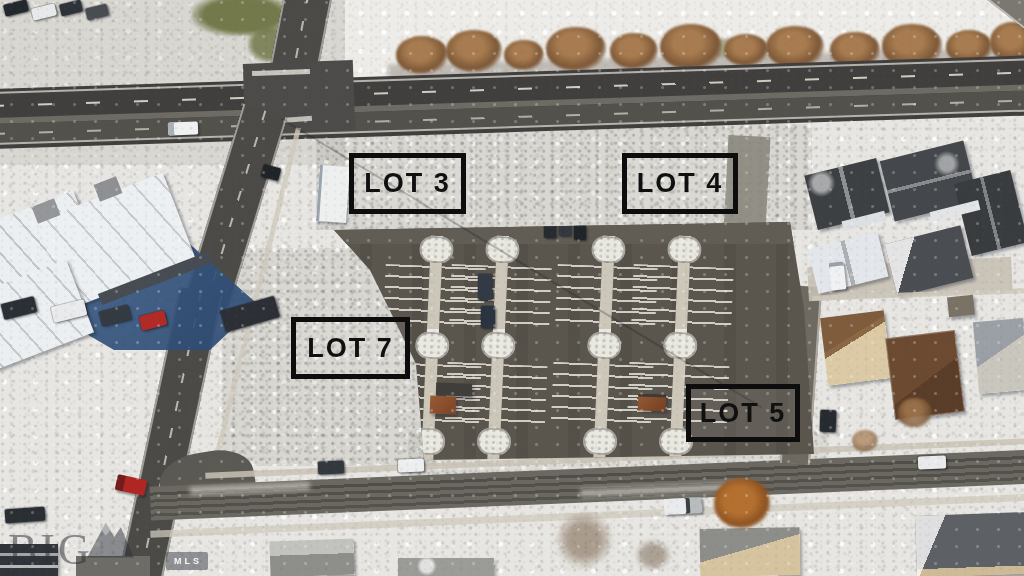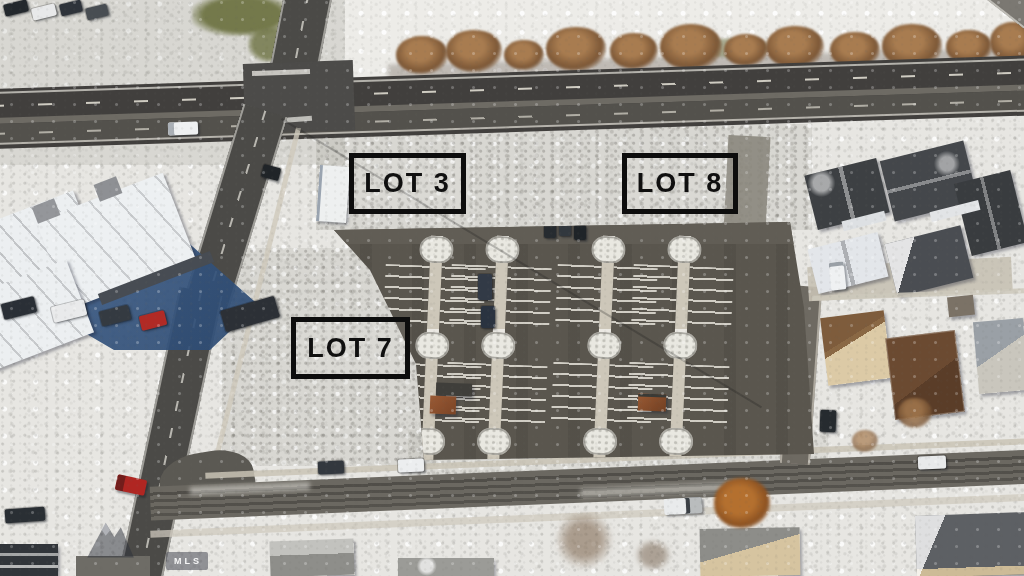--- a/index.html
+++ b/index.html
@@ -250,27 +250,31 @@
   <div class="ab car" style="left:5px;top:508px;width:40px;height:14px;background:#2a2f34;transform:rotate(-4deg);"></div>
 
   <div class="ab" style="left:282px;top:118px;width:560px;height:2px;background:rgba(25,25,25,.25);transform:rotate(31deg);transform-origin:left top;"></div>
 
   <div class="grain"></div>
 
   <div class="ab lot-label" style="left:349px;top:153px;width:107px;height:51px;">
       <span>LOT 3</span>
     </div>
   <div class="ab lot-label" style="left:622px;top:153px;width:106px;height:51px;">
-      <span>LOT 8</span>
+      <span>LOT 4</span>
     </div>
   <div class="ab lot-label" style="left:291px;top:317px;width:109px;height:52px;">
       <span>LOT 7</span>
     </div>
+  <div class="ab lot-label" style="left:686px;top:384px;width:104px;height:48px;">
+      <span>LOT 5</span>
+    </div>
 
   <div class="ab wm" style="left:8px;top:504px;width:220px;height:68px;">
+    <span>BIG</span>
     <span class="ab" style="left:76px;top:12px;width:52px;height:44px;">
       <svg viewBox="0 0 48 40" width="52" height="44">
         <path d="M3 38 L20 6 L28 19 L34 10 L46 38 Z" fill="rgba(44,47,58,.5)"></path>
         <path d="M20 6 L24 13 L20 18 L16 12 Z" fill="rgba(235,238,244,.4)"></path>
       </svg>
     </span>
     <span class="wm-badge">MLS</span>
   </div>
 
 </div>

